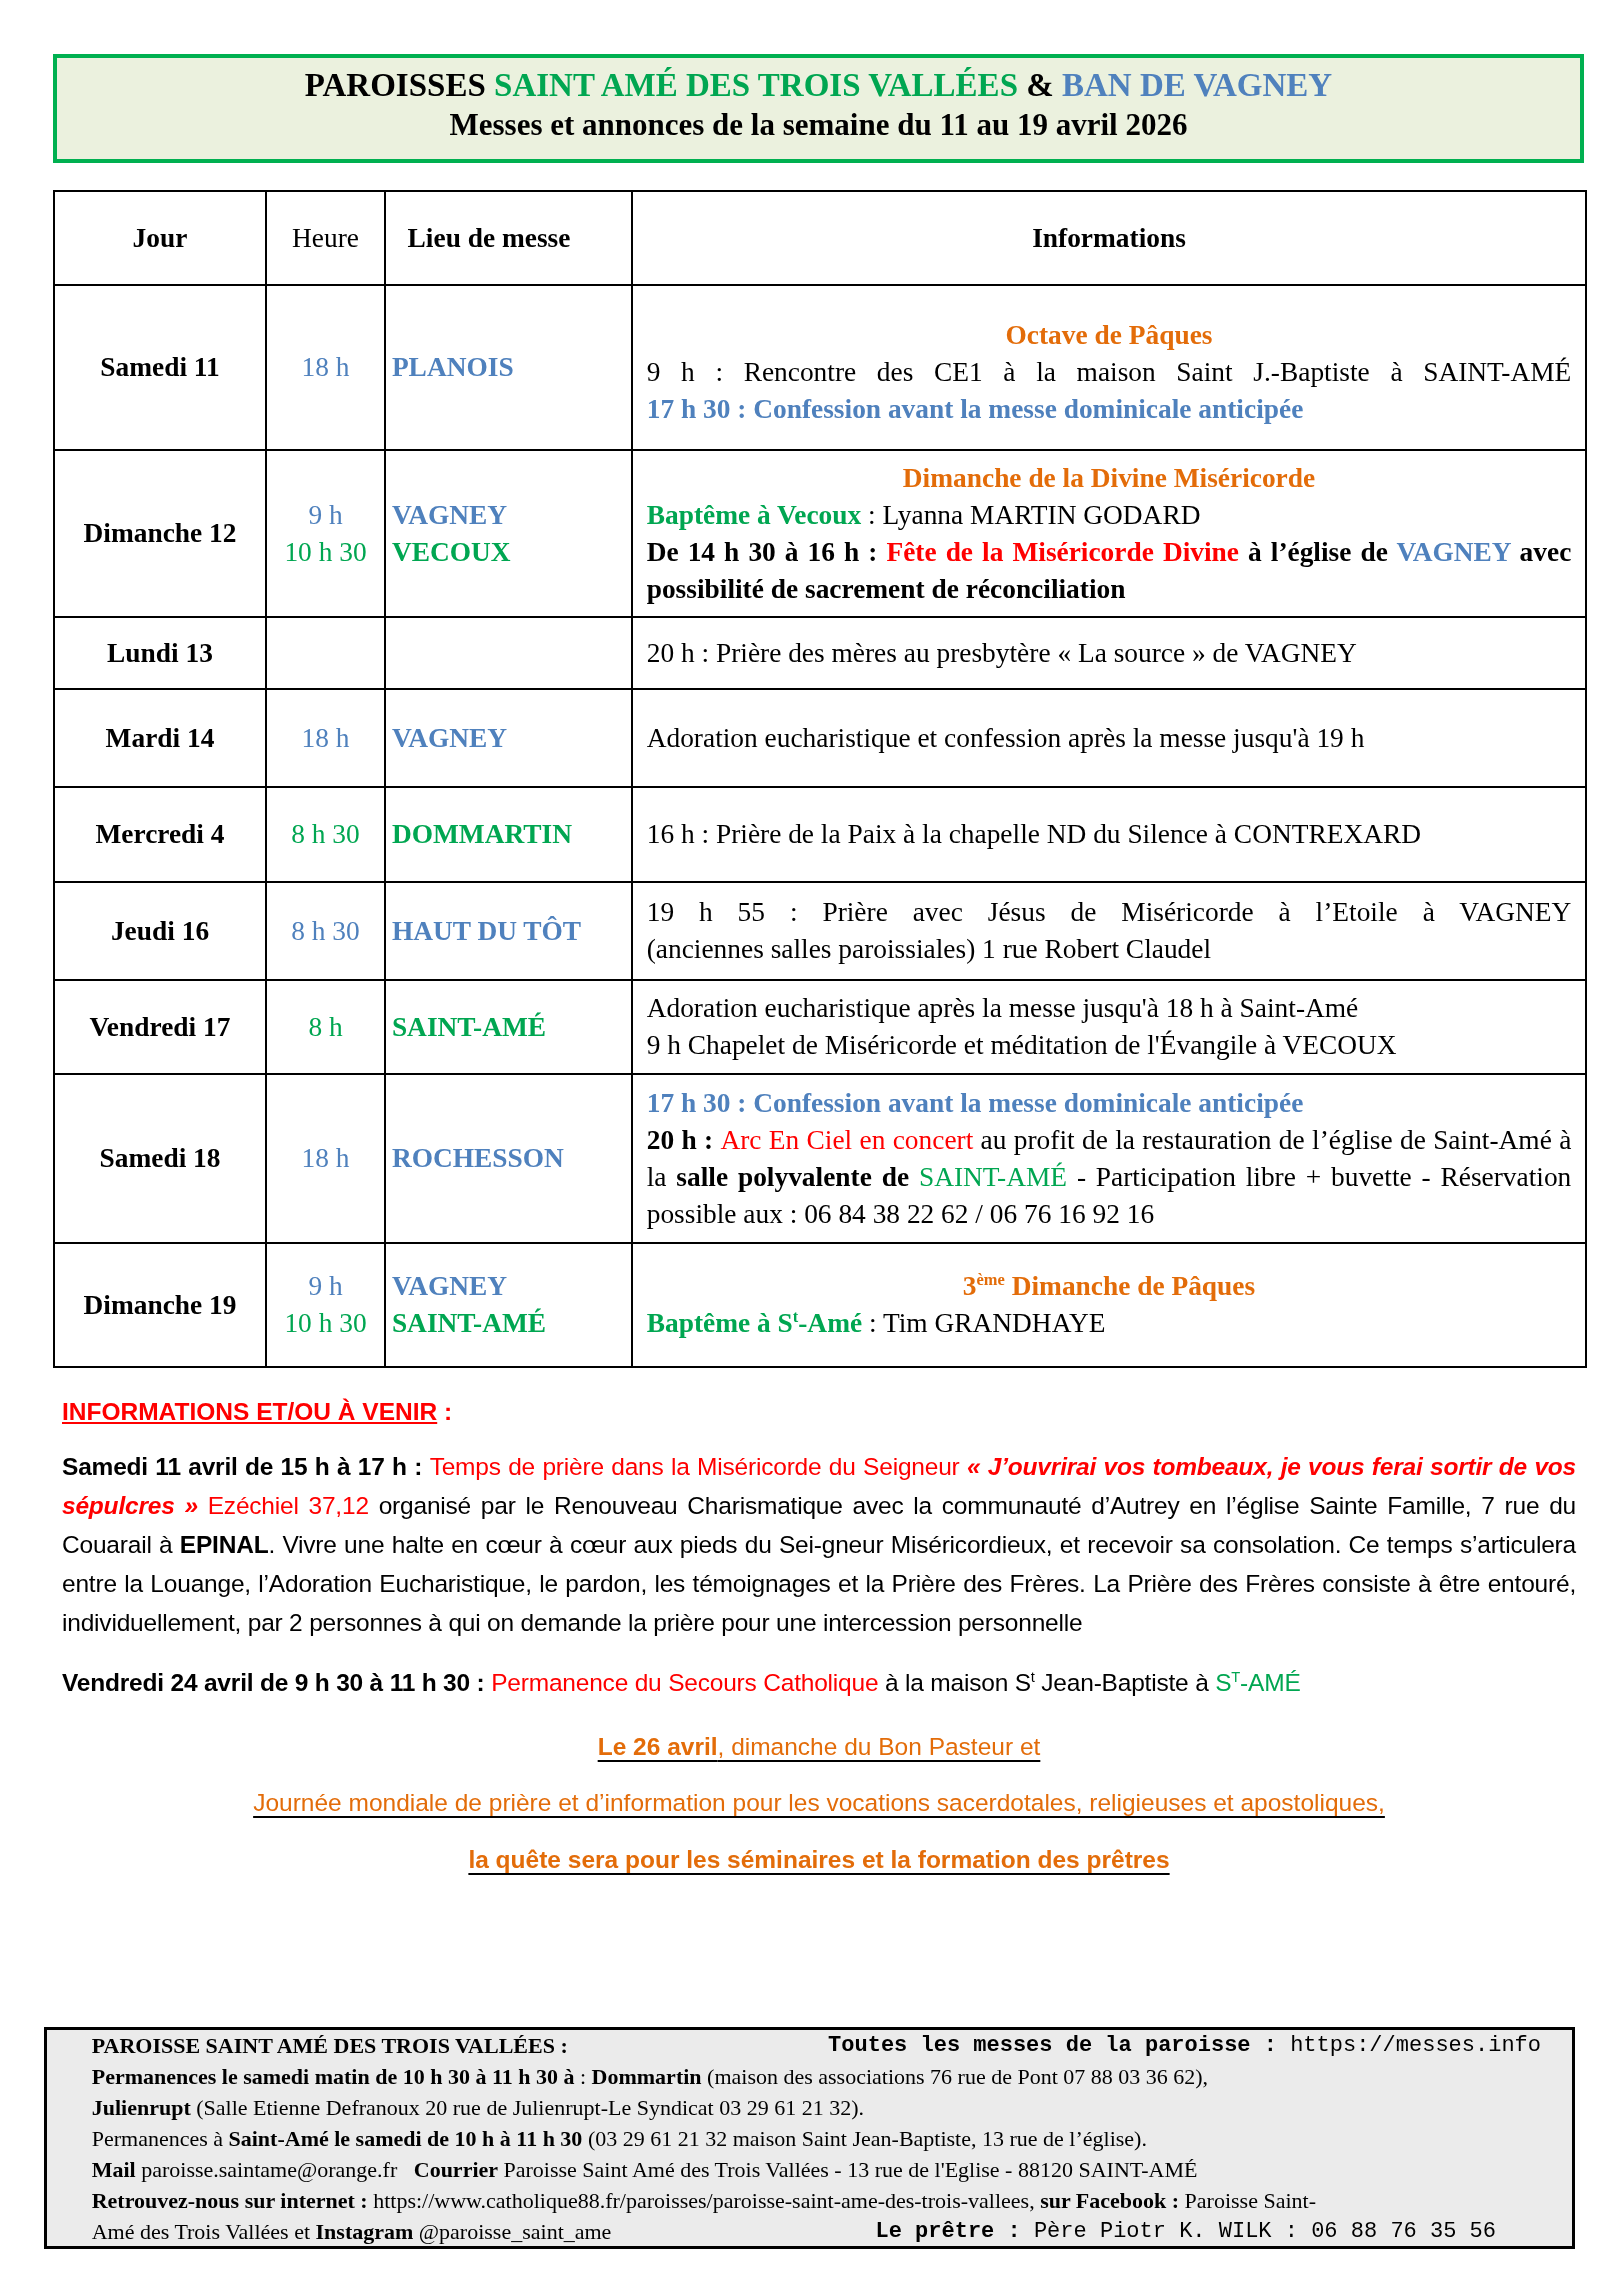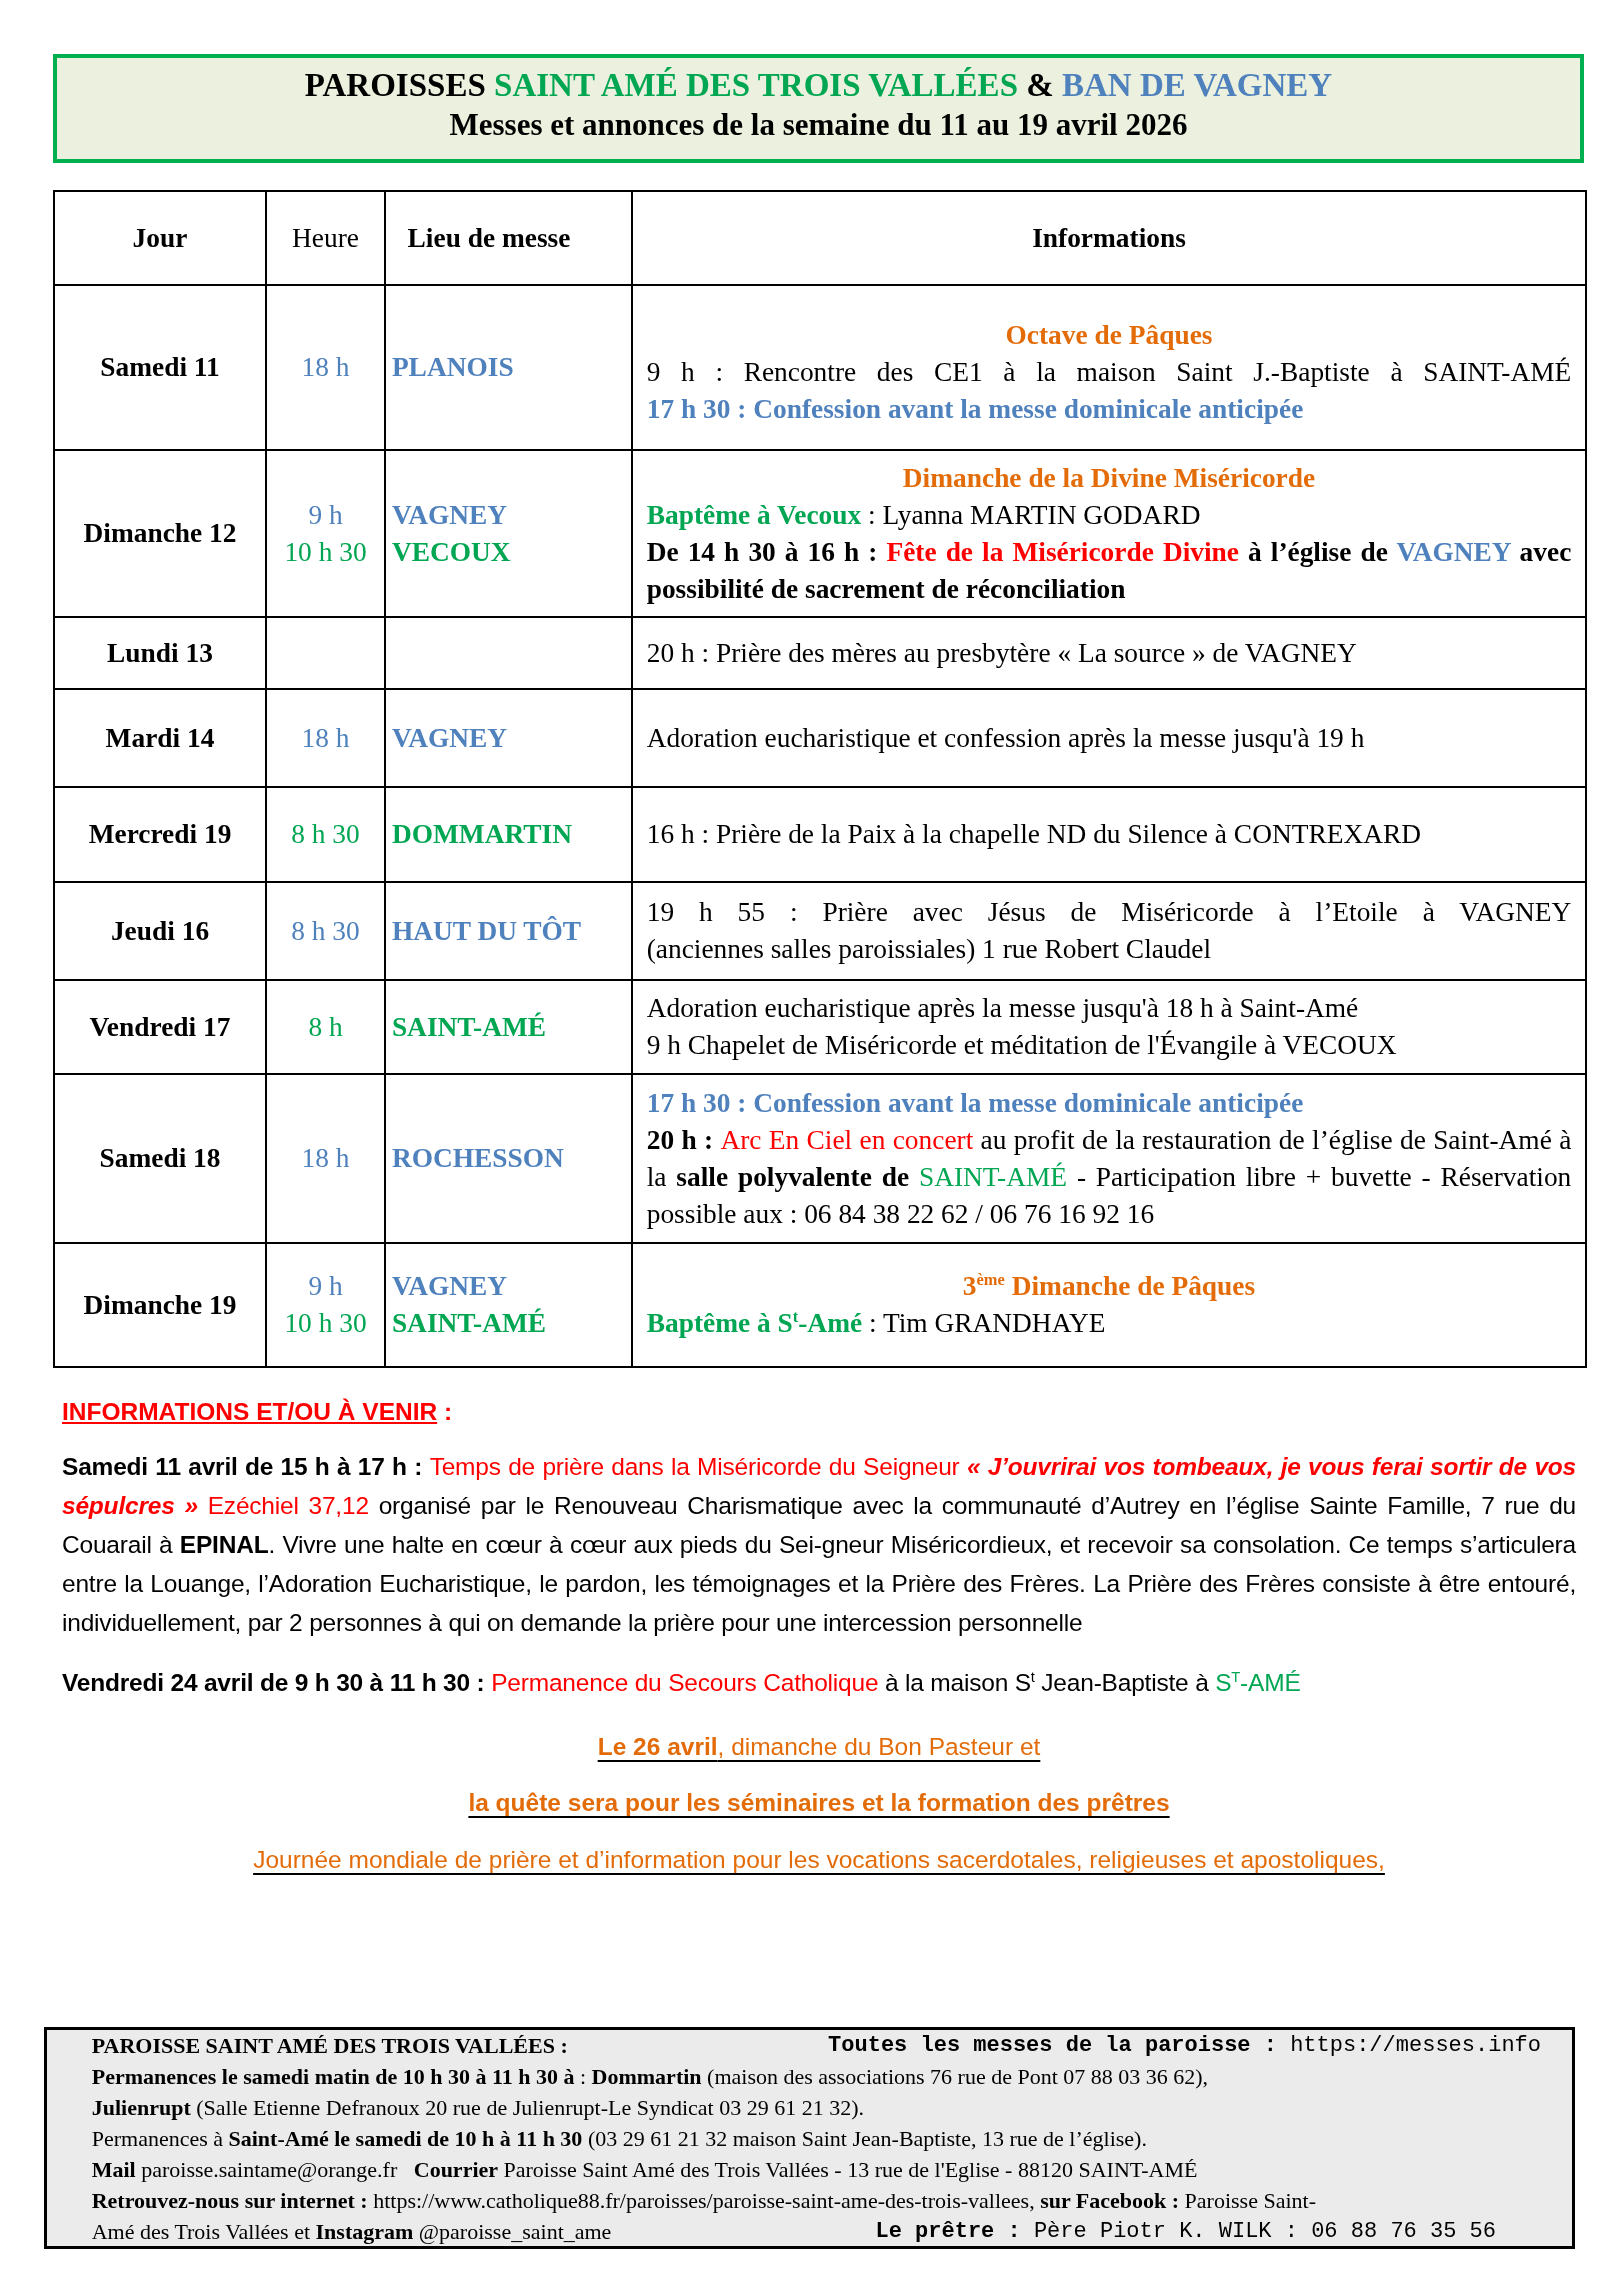--- a/index.html
+++ b/index.html
@@ -109,21 +109,21 @@
   <tr style="height:98px">
     <td class="c-day">Mardi 14</td>
     <td class="c-time blue">18 h</td>
     <td class="c-place blue">VAGNEY</td>
     <td class="c-info">
           <span class="info-line">Adoration eucharistique et confession après la messe jusqu'à 19 h</span>
         </td>
   </tr>
 
   <tr style="height:95px">
-    <td class="c-day">Mercredi 19</td>
+    <td class="c-day">Mercredi 4</td>
     <td class="c-time green">8 h 30</td>
     <td class="c-place green">DOMMARTIN</td>
     <td class="c-info">
           <span class="info-line">16 h : Prière de la Paix à la chapelle ND du Silence à CONTREXARD</span>
         </td>
   </tr>
 
   <tr style="height:98px">
     <td class="c-day">Jeudi 16</td>
     <td class="c-time blue">8 h 30</td>
@@ -174,22 +174,22 @@
 
 <div id="infos">
   <div class="heading"><u>INFORMATIONS ET/OU À VENIR</u><span> :</span></div>
 
   <div class="para"><span class="b">Samedi 11 avril de 15 h à 17 h : </span><span class="red">Temps de prière dans la Miséricorde du Seigneur </span><span class="red b i">« J’ouvrirai vos tombeaux, je vous ferai sortir de vos sépulcres »</span><span class="red"> Ezéchiel 37,12</span><span> organisé par le Renouveau Charismatique avec la communauté d’Autrey en l’église Sainte Famille, 7 rue du Couarail à </span><span class="b">EPINAL</span><span>. Vivre une halte en cœur à cœur aux pieds du Sei-gneur Miséricordieux, et recevoir sa consolation. Ce temps s’articulera entre la Louange, l’Adoration Eucharistique, le pardon, les témoignages et la Prière des Frères. La Prière des Frères consiste à être entouré, individuellement, par 2 personnes à qui on demande la prière pour une intercession personnelle</span></div>
 
   <div class="para2"><span class="b">Vendredi 24 avril de 9 h 30 à 11 h 30 : </span><span class="red">Permanence du Secours Catholique</span><span> à la maison S</span><sup>t</sup><span> Jean-Baptiste à </span><span class="green">S</span><sup class="green">T</sup><span class="green">-AMÉ</span></div>
 
 
   <div class="center-line c1"><span class="b">Le 26 avril</span><span>, dimanche du Bon Pasteur et</span></div>
+  <div class="center-line c2">Journée mondiale de prière et d’information pour les vocations sacerdotales, religieuses et apostoliques,</div>
   <div class="center-line c3 b">la quête sera pour les séminaires et la formation des prêtres</div>
-  <div class="center-line c2">Journée mondiale de prière et d’information pour les vocations sacerdotales, religieuses et apostoliques,</div>
 </div>
 
 <div id="footer-box" class="abs">
   <div class="row">
     <span class="b">PAROISSE SAINT AMÉ DES TROIS VALLÉES :</span>
     <span class="right"><span class="b">Toutes les messes de la paroisse : </span><span>https://messes.info</span></span>
   </div>
   <div class="row"><span class="b">Permanences le samedi matin de 10 h 30 à 11 h 30 à</span><span> : </span><span class="b">Dommartin</span><span> (maison des associations 76 rue de Pont 07 88 03 36 62),</span></div>
   <div class="row"><span class="b">Julienrupt</span><span> (Salle Etienne Defranoux 20 rue de Julienrupt-Le Syndicat 03 29 61 21 32).</span></div>
   <div class="row"><span>Permanences à </span><span class="b">Saint-Amé le samedi de 10 h à 11 h 30</span><span> (03 29 61 21 32 maison Saint Jean-Baptiste, 13 rue de l’église).</span></div>

